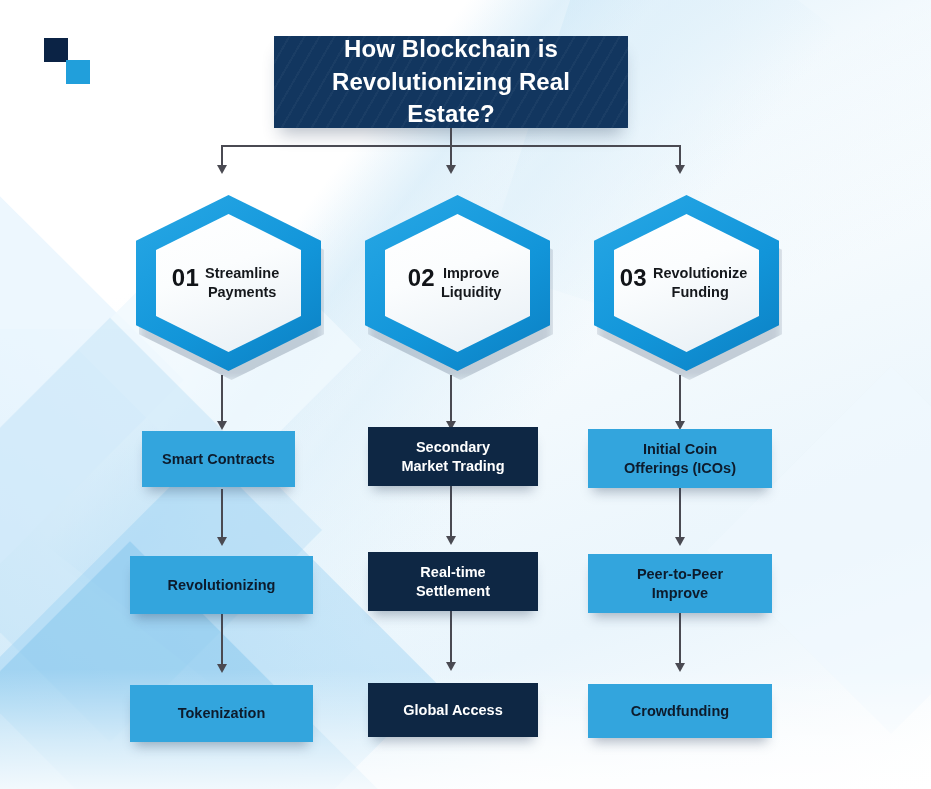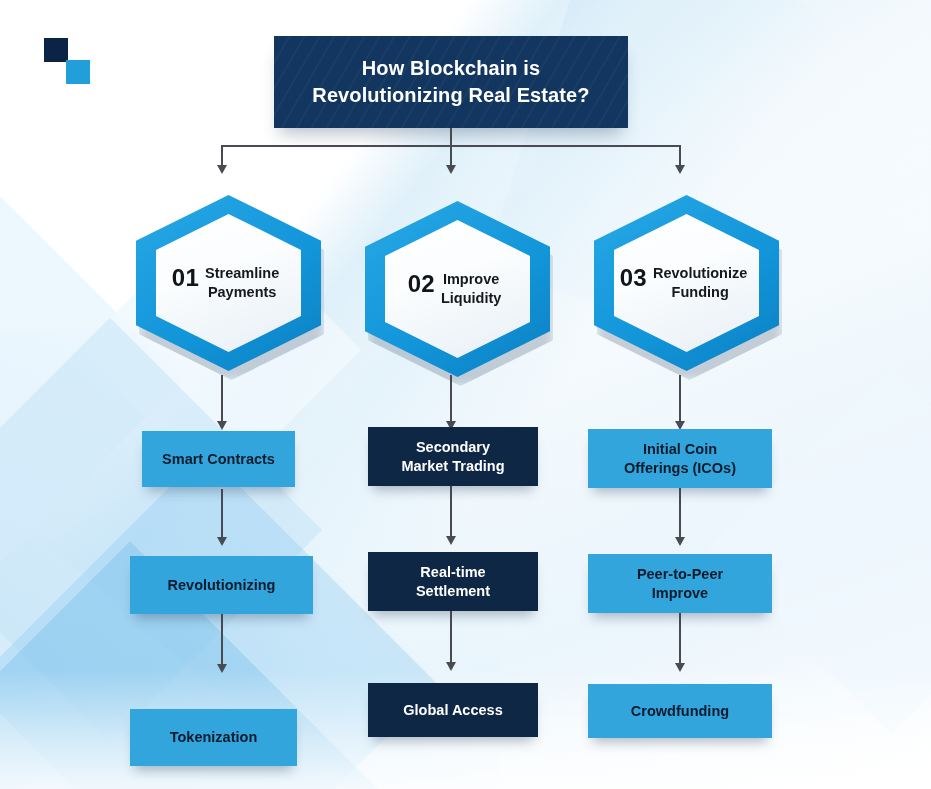--- a/index.html
+++ b/index.html
@@ -86,21 +86,21 @@
   #title-banner .stripes {
     position: absolute; inset: 0;
     background: repeating-linear-gradient(
       -60deg,
       rgba(255,255,255,.035) 0px, rgba(255,255,255,.035) 2px,
       rgba(255,255,255,0) 2px, rgba(255,255,255,0) 13px);
   }
   #title-banner .txt {
     position: relative;
     color: #ffffff;
-    font-size: 20px;
+    font-size: 24px;
     font-weight: bold;
     line-height: 1.35;
     letter-spacing: .1px;
     padding: 0 14px;
   }
 
   
   .conn { position: absolute; background: #4a4a52; }
   .v-line { width: 2px; }
   .h-line { height: 2px; }
@@ -219,21 +219,21 @@
     <div class="hex-outer"></div>
     <div class="hex-inner">
       <div class="hex-num">01</div>
       <div class="hex-label">
         <span>Streamline</span><br>
         <span>Payments</span>
       </div>
     </div>
   </div>
 
-  <div class="hex-wrap" style="left:365px; top:201px;">
+  <div class="hex-wrap" style="left:365px; top:195px;">
     <div class="hex-shadow"></div>
     <div class="hex-outer"></div>
     <div class="hex-inner">
       <div class="hex-num">02</div>
       <div class="hex-label">
         <span>Improve</span><br>
         <span>Liquidity</span>
       </div>
     </div>
   </div>
@@ -274,21 +274,21 @@
   <div class="step-box box-light" style="left:142px; top:431px; width:153px; height:56px;">
     <div class="step-txt">
       <span>Smart Contracts</span>
     </div>
   </div>
   <div class="step-box box-light" style="left:130px; top:556px; width:183px; height:58px;">
     <div class="step-txt">
       <span>Revolutionizing</span>
     </div>
   </div>
-  <div class="step-box box-light" style="left:130px; top:709px; width:167px; height:57px;">
+  <div class="step-box box-light" style="left:130px; top:685px; width:183px; height:57px;">
     <div class="step-txt">
       <span>Tokenization</span>
     </div>
   </div>
 
   <div class="step-box box-dark" style="left:368px; top:427px; width:170px; height:59px;">
     <div class="step-txt">
       <span>Secondary</span><br>
       <span>Market Trading</span>
     </div>

